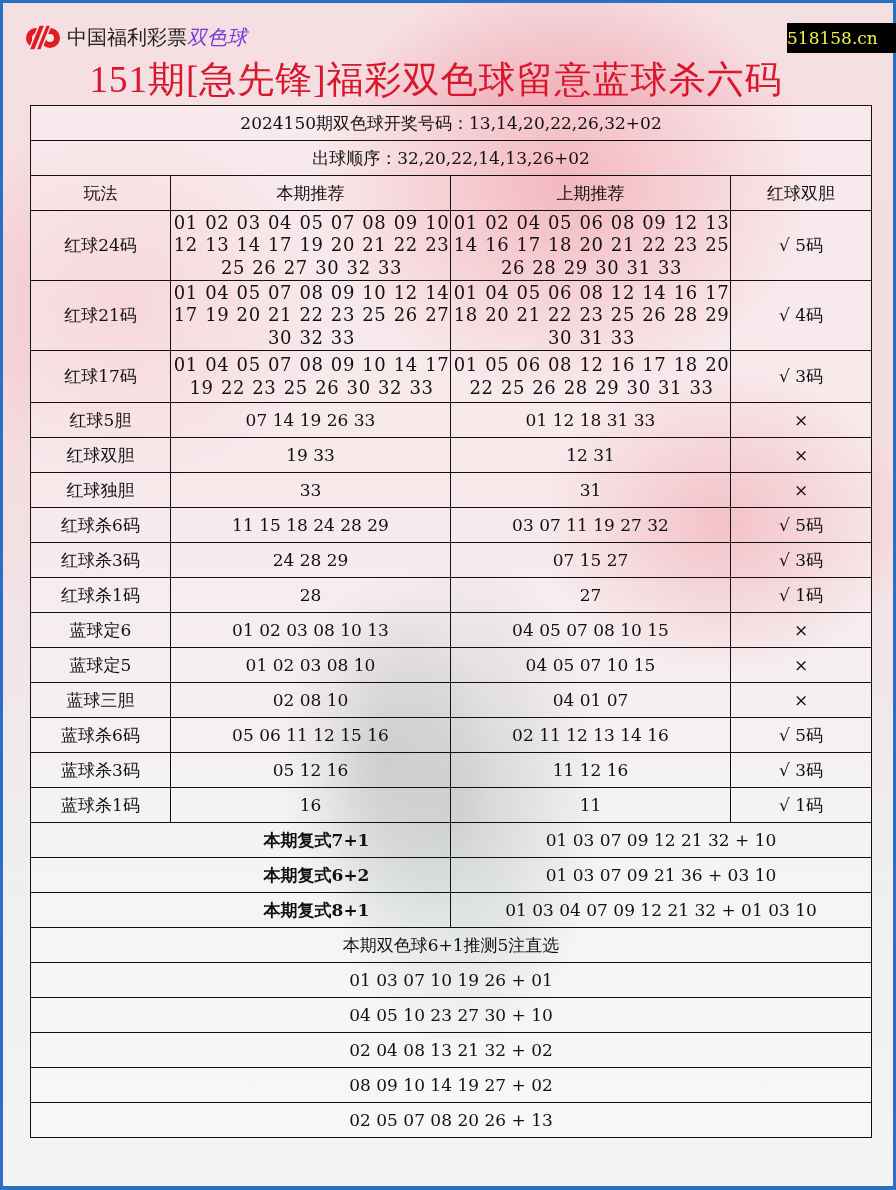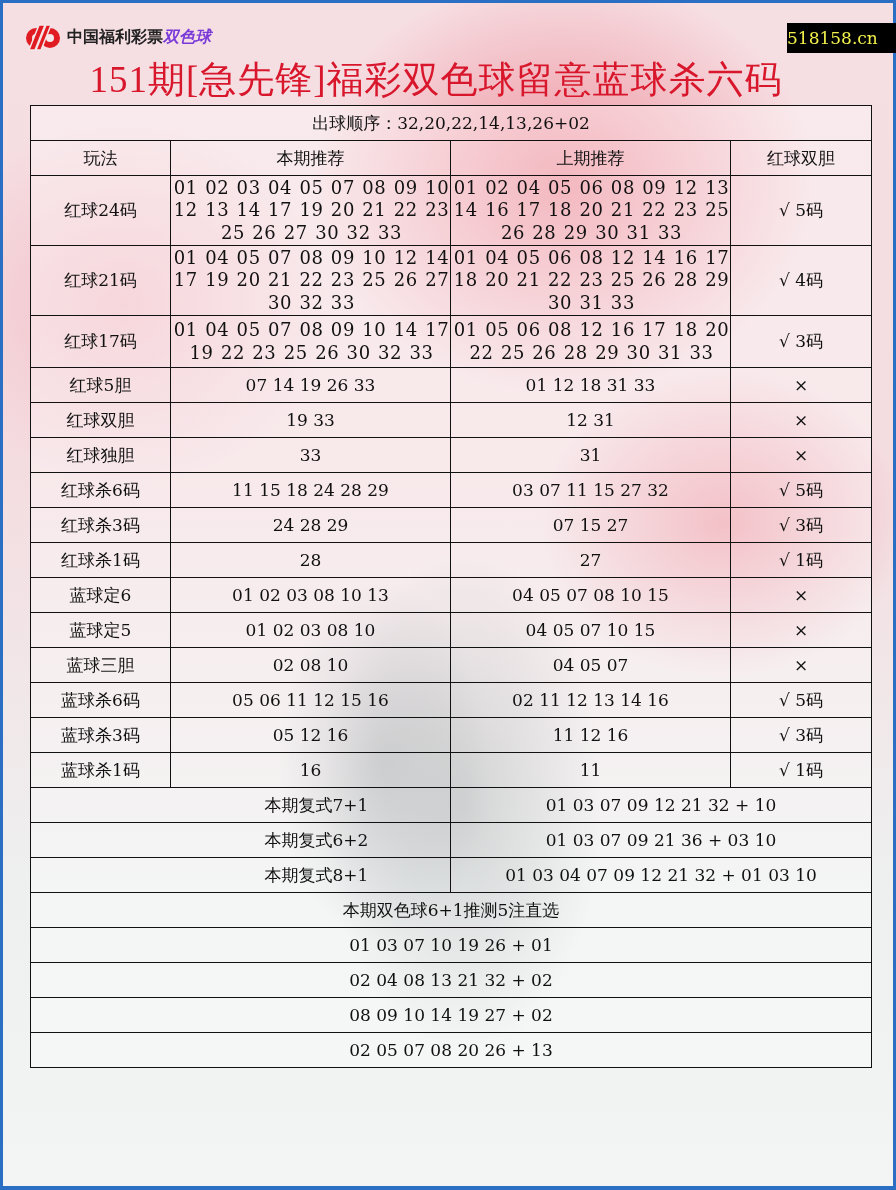--- a/index.html
+++ b/index.html
@@ -20,21 +20,21 @@
         radial-gradient(ellipse 150px 260px at 380px 760px, rgba(100,110,115,0.35), rgba(100,110,115,0) 70%),
         linear-gradient(180deg, #f6dfe3 0%, #f4dde1 40%, #eef0f0 75%, #f3f4f4 100%);
     }
     .logo {
       position: absolute; left: 18px; top: 20px; height: 28px;
       display: flex; align-items: center; gap: 4px;
     }
     .logo-mark { width: 42px; height: 28px; }
     .logo-text {
       font-family: "DejaVu Sans", "Liberation Sans", sans-serif;
-      font-weight: bold; font-size: 16px; color: #222; letter-spacing: 0px;
+      font-weight: normal; font-size: 20px; color: #222; letter-spacing: 0px;
     }
     .logo-text .ssq { color: #7a3ad8; font-style: italic; }
     .site-badge {
       position: absolute; left: 784px; top: 20px; width: 114px; height: 30px;
       background: #000; color: #f2f04a;
       font-family: "DejaVu Serif", "Liberation Serif", serif;
       font-size: 17px; line-height: 30px; text-align: left;
     }
     .page-title {
       position: absolute; left: 0; top: 54px; width: 872px; text-align: center;
@@ -52,21 +52,21 @@
       padding: 0; background: rgba(255,255,255,0.35);
     }
     tr.h35 td { height: 35px; }
     tr.h70 td { height: 70px; }
     tr.h52 td { height: 52px; }
     td.nums {
       text-align: left; padding-left: 2px !important;
       font-size: 18px; line-height: 22.5px; letter-spacing: 0.6px;
       word-spacing: 1px; white-space: normal;
     }
-    td.left-indent { text-align: left; padding-left: 152px !important; }
+    td.left-indent { text-align: left; padding-left: 152px !important; font-weight: bold; }
     .num-line { display: block; white-space: nowrap; }
   </style>
 </head>
 <body>
 
 <div class="frame">
   <div class="logo">
     <svg class="logo-mark" viewBox="0 0 42 28">
       <circle cx="15" cy="15" r="10" fill="#e01b22"></circle>
       <circle cx="29" cy="15" r="10" fill="#e01b22"></circle>
@@ -85,20 +85,23 @@
 
 <table class="main">
   <colgroup>
     <col style="width:140px">
     <col style="width:280px">
     <col style="width:280px">
     <col style="width:141px">
   </colgroup>
   <tbody id="tbody">
     <tr class="h35">
+      <td colspan="4">2024150期双色球开奖号码：13,14,20,22,26,32+02</td>
+    </tr>
+    <tr class="h35">
       <td colspan="4">出球顺序：32,20,22,14,13,26+02</td>
     </tr>
     <tr class="h35">
       <td>玩法</td>
       <td>本期推荐</td>
       <td>上期推荐</td>
       <td>红球双胆</td>
     </tr>
 
     <tr class="h70">
@@ -156,21 +159,21 @@
       </tr>
     <tr class="h35">
         <td>红球独胆</td>
         <td>33</td>
         <td>31</td>
         <td>×</td>
       </tr>
     <tr class="h35">
         <td>红球杀6码</td>
         <td>11 15 18 24 28 29</td>
-        <td>03 07 11 15 27 32</td>
+        <td>03 07 11 19 27 32</td>
         <td>√ 5码</td>
       </tr>
     <tr class="h35">
         <td>红球杀3码</td>
         <td>24 28 29</td>
         <td>07 15 27</td>
         <td>√ 3码</td>
       </tr>
     <tr class="h35">
         <td>红球杀1码</td>
@@ -186,21 +189,21 @@
       </tr>
     <tr class="h35">
         <td>蓝球定5</td>
         <td>01 02 03 08 10</td>
         <td>04 05 07 10 15</td>
         <td>×</td>
       </tr>
     <tr class="h35">
         <td>蓝球三胆</td>
         <td>02 08 10</td>
-        <td>04 05 07</td>
+        <td>04 01 07</td>
         <td>×</td>
       </tr>
     <tr class="h35">
         <td>蓝球杀6码</td>
         <td>05 06 11 12 15 16</td>
         <td>02 11 12 13 14 16</td>
         <td>√ 5码</td>
       </tr>
     <tr class="h35">
         <td>蓝球杀3码</td>
@@ -228,20 +231,23 @@
       <td colspan="2">01 03 04 07 09 12 21 32 + 01 03 10</td>
     </tr>
 
     <tr class="h35">
       <td colspan="4">本期双色球6+1推测5注直选</td>
     </tr>
     <tr class="h35">
         <td colspan="4">01 03 07 10 19 26 + 01</td>
       </tr>
     <tr class="h35">
+        <td colspan="4">04 05 10 23 27 30 + 10</td>
+      </tr>
+    <tr class="h35">
         <td colspan="4">02 04 08 13 21 32 + 02</td>
       </tr>
     <tr class="h35">
         <td colspan="4">08 09 10 14 19 27 + 02</td>
       </tr>
     <tr class="h35">
         <td colspan="4">02 05 07 08 20 26 + 13</td>
       </tr>
   </tbody>
 </table>

